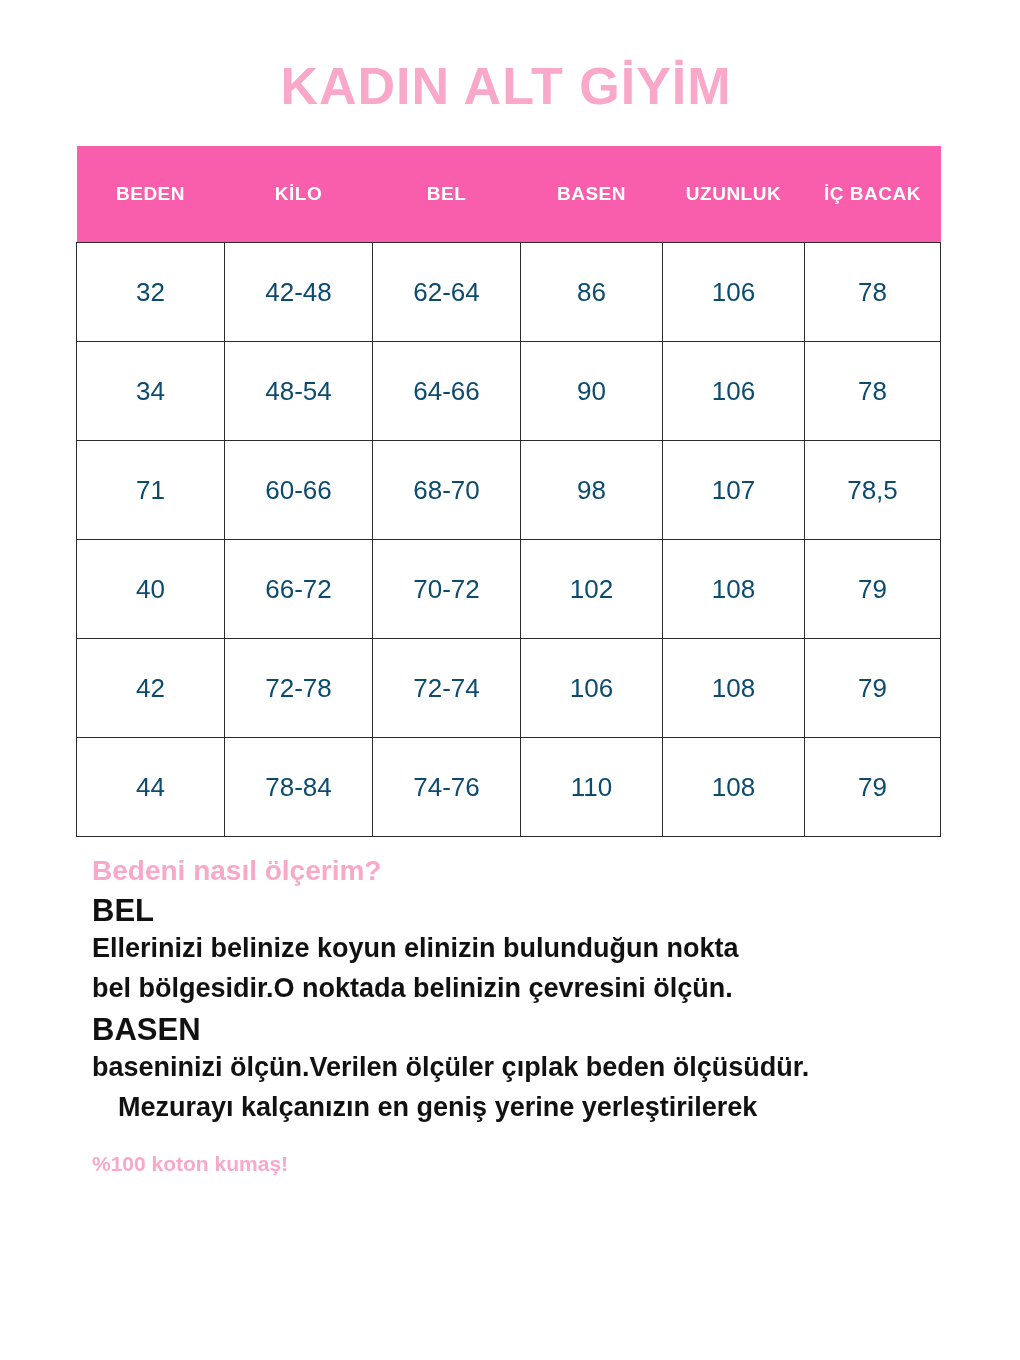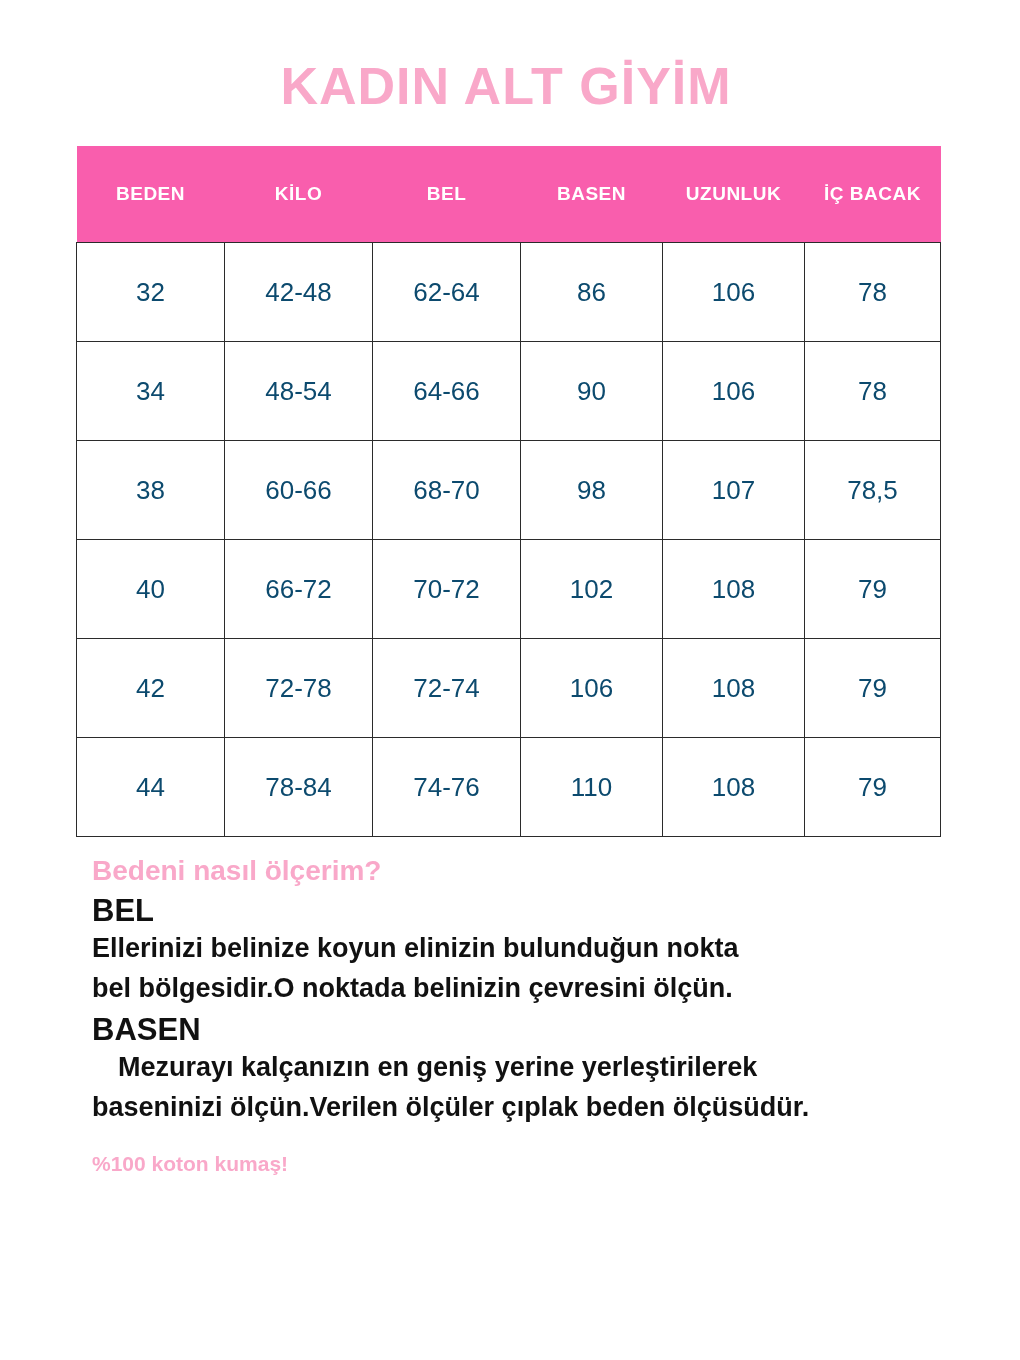--- a/index.html
+++ b/index.html
@@ -133,21 +133,21 @@
       </tr>
       <tr>
         <td>34</td>
         <td>48-54</td>
         <td>64-66</td>
         <td>90</td>
         <td>106</td>
         <td>78</td>
       </tr>
       <tr>
-        <td>38</td>
+        <td>71</td>
         <td>60-66</td>
         <td>68-70</td>
         <td>98</td>
         <td>107</td>
         <td>78,5</td>
       </tr>
       <tr>
         <td>40</td>
         <td>66-72</td>
         <td>70-72</td>
@@ -174,18 +174,18 @@
     </tbody>
   </table>
 
   <div class="howto-title">Bedeni nasıl ölçerim?</div>
 
   <div class="section-label">BEL</div>
   <div class="body-text">Ellerinizi belinize koyun elinizin bulunduğun nokta</div>
   <div class="body-text">bel bölgesidir.O noktada belinizin çevresini ölçün.</div>
 
   <div class="section-label">BASEN</div>
+  <div class="body-text">baseninizi ölçün.Verilen ölçüler çıplak beden ölçüsüdür.</div>
   <div class="body-text indent">Mezurayı kalçanızın en geniş yerine yerleştirilerek</div>
-  <div class="body-text">baseninizi ölçün.Verilen ölçüler çıplak beden ölçüsüdür.</div>
 
   <div class="footnote">%100 koton kumaş!</div>
 
 </div>
 
 </body></html>

